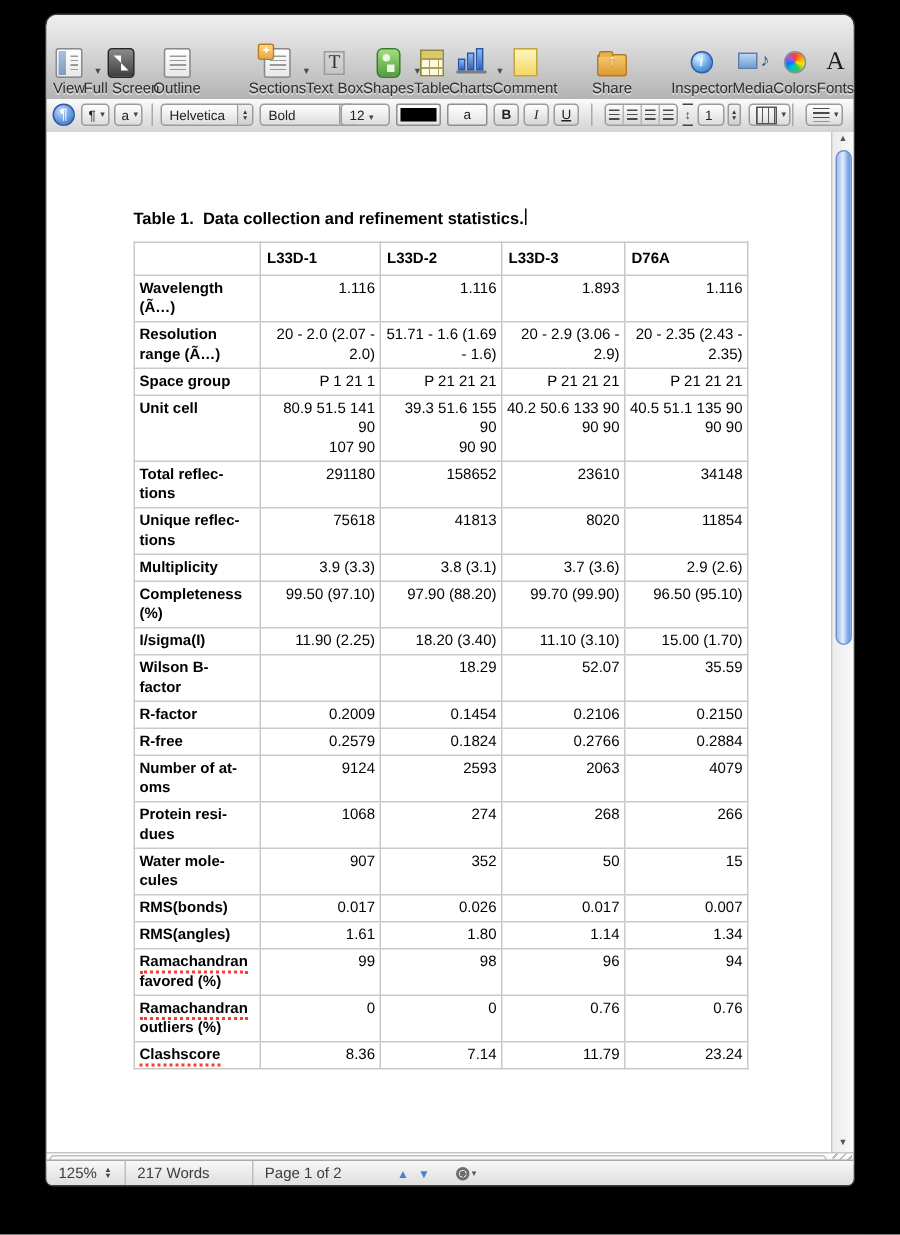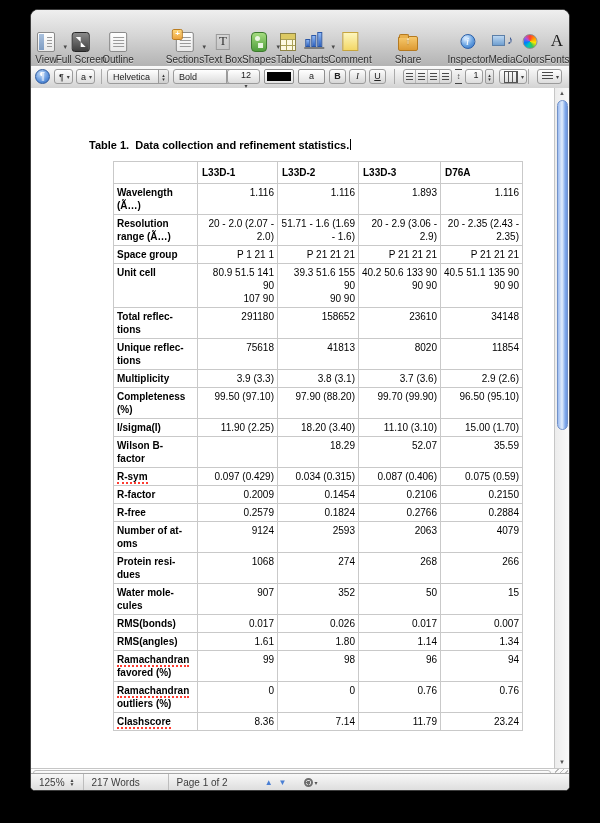--- a/index.html
+++ b/index.html
@@ -59,40 +59,40 @@
   .formatbar{position:absolute;left:0;top:56px;right:0;height:22px;background:linear-gradient(#fbfbfb,#d3d3d3);border-bottom:1px solid #979797;font-size:9px;color:#222;}
   .fb{position:absolute;top:3px;height:15px;box-sizing:border-box;}
   .fb-circle{width:15px;height:15px;border-radius:50%;background:radial-gradient(circle at 38% 30%,#bcd6f5 5%,#5d93dd 60%,#3568b5 100%);border:1px solid #2d5a9e;color:#fff;font-size:10px;line-height:14px;text-align:center;}
   .fb-dd,.fb-select,.fb-combo{background:linear-gradient(#ffffff,#dcdcdc);border:1px solid #9b9b9b;border-radius:3px;display:flex;align-items:center;}
   .fb-dd{padding:0 2px 0 4px;}
   .fb-dd::after{content:"▾";font-size:6px;color:#444;margin-left:3px;}
   .fb-select{padding-left:5px;justify-content:space-between;}
   .fb-stepper{width:9px;align-self:stretch;border-left:1px solid #9b9b9b;background:linear-gradient(#f2f2f2,#cfcfcf);display:flex;flex-direction:column;align-items:center;justify-content:center;border-radius:0 2px 2px 0;}
   .fb-stepper::before{content:"▴";font-size:5px;line-height:4px;color:#333;}
   .fb-stepper::after{content:"▾";font-size:5px;line-height:4px;color:#333;}
-  .fb-combo{padding-left:5px;flex-direction:column;}
+  .fb-combo{padding-left:5px;}
   .fb-combo .cmb::after{content:"▾";font-size:6px;color:#444;margin:0 3px;}
   .fb-well{border:1px solid #8f8f8f;border-radius:2px;background:linear-gradient(#fff,#e3e3e3);}
   .fb-swatch{position:absolute;inset:2px;background:#000;}
   .fb-hl{text-align:center;line-height:13px;font-size:9px;}
   .fb-btn{width:17px;text-align:center;background:linear-gradient(#fdfdfd,#d6d6d6);border:1px solid #9b9b9b;border-radius:3px;line-height:13px;font-size:9px;}
   .fb-div{position:absolute;top:3px;width:1px;height:15px;background:#aaa;}
   .al-seg{display:flex;border:1px solid #9b9b9b;border-radius:3px;overflow:hidden;background:linear-gradient(#fdfdfd,#d6d6d6);}
   .al-cell{width:11px;height:13px;border-right:1px solid #b5b5b5;display:flex;align-items:center;justify-content:center;}
   .al-cell:last-child{border-right:none;}
   .al-lines{width:7px;height:7px;background:repeating-linear-gradient(to bottom,#4a4a4a 0 1px,rgba(0,0,0,0) 1px 3px);}
   .ls-icon{width:7px;border-top:1px solid #444;border-bottom:1px solid #444;text-align:center;font-size:8px;line-height:13px;color:#444;}
   .cols-icon{width:12px;height:10px;border:1px solid #555;background:repeating-linear-gradient(to right,rgba(0,0,0,0) 0 3px,#555 3px 4px);}
   .list-icon{width:11px;height:9px;background:repeating-linear-gradient(to bottom,#4a4a4a 0 1px,rgba(0,0,0,0) 1px 3px);}
 
   
   .content{position:absolute;left:0;top:78px;right:0;height:680px;background:#fff;}
   .doc-title{position:absolute;left:58px;top:51px;font-size:11px;font-weight:bold;color:#000;white-space:pre;}
   .caret{display:inline-block;width:1px;height:11px;background:#000;vertical-align:-1px;margin-left:1px;}
-  table.stats{position:absolute;left:58px;top:73px;border-collapse:collapse;table-layout:fixed;font-size:10px;line-height:13px;color:#000;margin-left:24px;}
+  table.stats{position:absolute;left:58px;top:73px;border-collapse:collapse;table-layout:fixed;font-size:10px;line-height:13px;color:#000;}
   .stats col.c0{width:84px;}.stats col.c1{width:80px;}.stats col.c2{width:81px;}.stats col.c3{width:82px;}.stats col.c4{width:82px;}
   .stats th,.stats td{border:1px solid #c9c9c9;vertical-align:top;box-sizing:border-box;}
   .stats thead th{text-align:left;font-weight:bold;padding:4px 2px 4px 4px;height:22px;}
   .stats tbody th{text-align:left;font-weight:bold;padding:2px 2px 2px 3px;}
   .stats tbody td{text-align:right;padding:2px 3px 2px 2px;white-space:pre-line;}
   .squiggle{border-bottom:2px dotted #ff3b30;}
 
   
   .vscroll{position:absolute;right:0;top:0;bottom:0;width:15px;background:linear-gradient(to right,#ececec,#f9f9f9);border-left:1px solid #c6c6c6;box-sizing:border-box;}
   .sb-btn{position:absolute;left:1px;right:1px;height:11px;text-align:center;font-size:6px;color:#555;line-height:11px;}
@@ -405,29 +405,20 @@
               <div>Wilson B-</div>
               <div>factor</div>
             </th>
             <td></td>
             <td>18.29</td>
             <td>52.07</td>
             <td>35.59</td>
           </tr>
           <tr>
             <th>
-              <div><span class="squiggle">R-sym</span></div>
-            </th>
-            <td>0.097 (0.429)</td>
-            <td>0.034 (0.315)</td>
-            <td>0.087 (0.406)</td>
-            <td>0.075 (0.59)</td>
-          </tr>
-          <tr>
-            <th>
               <div>R-factor</div>
             </th>
             <td>0.2009</td>
             <td>0.1454</td>
             <td>0.2106</td>
             <td>0.2150</td>
           </tr>
           <tr>
             <th>
               <div>R-free</div>

